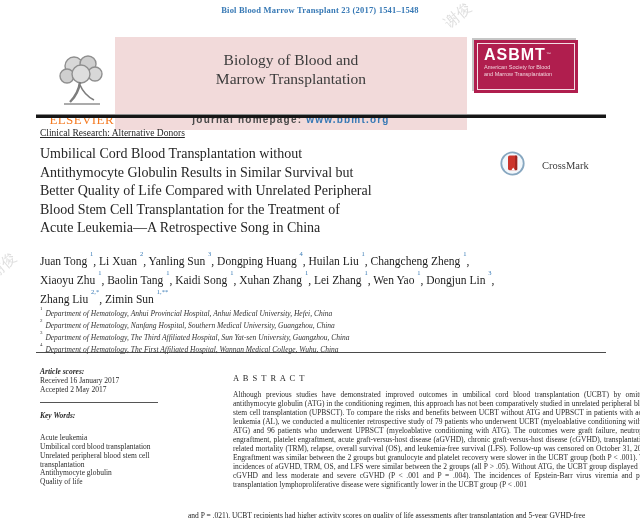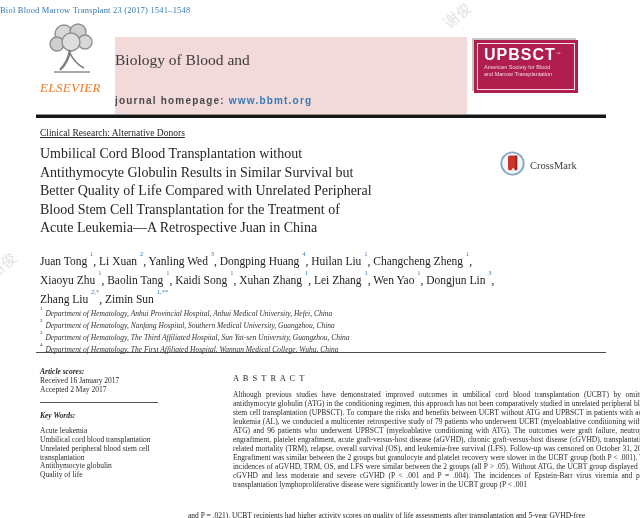--- a/index.html
+++ b/index.html
@@ -1,63 +1,63 @@
 <!DOCTYPE html>
 <html><head>
 <meta charset="utf-8">
 <style>
   html,body{margin:0;padding:0;background:#9a9a9a;}
   .page{position:relative;width:640px;height:518px;background:#ffffff;overflow:hidden;
         font-family:"Liberation Serif",serif;color:#222;}
   
-  .citation{position:absolute;top:5px;left:0;right:0;text-align:left;
-            font-size:8.5px;font-weight:normal;color:#3779b5;letter-spacing:.2px;}
+  .citation{position:absolute;top:5px;left:0;right:0;text-align:center;
+            font-size:8.5px;font-weight:bold;color:#3779b5;letter-spacing:.2px;}
   
   .wm{position:absolute;font-size:15px;color:#b9b9b9;opacity:.45;
       transform:rotate(-40deg);font-family:"DejaVu Sans",sans-serif;pointer-events:none;}
   .wm1{left:443px;top:6px;}
   .wm2{left:-12px;top:256px;}
   
-  .elsevier{position:absolute;left:40px;top:20px;width:74px;text-align:left;font-style:italic;}
+  .elsevier{position:absolute;left:40px;top:52px;width:74px;text-align:right;}
   .elsevier-name{font-size:13px;color:#f47a21;letter-spacing:.4px;margin-top:0;}
-  .journal-box{position:absolute;left:115px;top:37px;width:352px;height:81px;background:#f2dada;text-align:left;}
+  .journal-box{position:absolute;left:115px;top:37px;width:352px;height:93px;background:#f2dada;text-align:center;}
   .journal-title{padding-top:13px;font-size:15.5px;line-height:19px;color:#3c3c3c;}
   .homepage{margin-top:26px;font-family:"Liberation Sans",sans-serif;font-size:10px;
             font-weight:bold;letter-spacing:1.2px;color:#4a4a4a;}
   .homepage .url{color:#3779b5;text-decoration:none;}
   .asbmt{position:absolute;left:474px;top:40px;width:104px;height:53px;background:#b01e4e;
          box-shadow:-2px -2px 0 #c6c6c6;}
   .asbmt-inner{position:absolute;left:3px;top:3px;right:3px;bottom:3px;
                border:1px solid rgba(255,255,255,.85);padding:1px 0 0 6px;}
   .asbmt-acronym{color:#fff;font-family:"Liberation Sans",sans-serif;font-weight:bold;
                  font-size:16px;line-height:19px;letter-spacing:1px;}
   .asbmt-tm{color:#e9bccb;font-size:5px;vertical-align:top;}
   .asbmt-name{color:#f0d3dc;font-family:"Liberation Sans",sans-serif;font-size:5.5px;line-height:6.5px;}
   .thick-rule{position:absolute;left:36px;top:114px;width:570px;height:4px;
               background:linear-gradient(#8d8d8d 0 1px,#161616 1px 100%);}
   
   .section-label{position:absolute;left:40px;top:128px;font-size:9.5px;color:#262626;text-decoration:underline;}
   .title{position:absolute;left:40px;top:145px;width:460px;font-size:14px;
          line-height:18.6px;color:#262626;}
-  .crossmark{position:absolute;left:500px;top:151px;display:flex;align-items:center;gap:5px;cursor:pointer;}
+  .crossmark{position:absolute;left:500px;top:151px;display:flex;align-items:center;gap:17px;cursor:pointer;}
   .crossmark-label{font-size:10.5px;color:#3c3c3c;}
   
   .authors{position:absolute;left:40px;top:250px;width:560px;font-size:11.5px;
            line-height:16px;color:#1c1c1c;}
   .authors sup{font-size:6.5px;color:#3779b5;position:relative;top:-4px;}
   
   .affils{position:absolute;left:40px;top:306px;width:560px;font-size:7.5px;
           font-style:italic;line-height:9.6px;color:#333;}
   .affils sup{font-size:5px;color:#333;position:relative;top:-2px;font-style:normal;margin-right:1px;}
   .thin-rule{position:absolute;left:36px;top:352px;width:570px;height:1px;background:#4a4a4a;}
   
   .info-col{position:absolute;left:40px;top:368px;width:130px;font-size:7.5px;line-height:8.8px;color:#2a2a2a;}
   .info-heading{font-style:italic;font-weight:bold;}
   .mini-rule{width:118px;height:1px;background:#555;margin:8px 0 9px 0;}
-  .kw-list{margin-top:6px;}
+  .kw-list{margin-top:13px;}
   
   .abstract-col{position:absolute;left:188px;top:373px;width:418px;color:#2a2a2a;margin-left:45px;}
   .abstract-heading{font-size:8.5px;letter-spacing:1px;color:#2a2a2a;}
   .abstract-body{margin-top:7px;font-size:7.5px;line-height:9px;text-align:justify;
                  max-height:126px;overflow:hidden;}
   .abstract-clipped{position:absolute;left:188px;top:511px;width:418px;font-size:7.5px;
                     line-height:9px;white-space:nowrap;overflow:hidden;}
 </style>
 </head>
 <body>
@@ -83,62 +83,63 @@
           <path d="M14 52 H50" stroke="#8f8f8f" stroke-width="1.6"></path>
         </g>
       </svg>
     </span>
     <div class="elsevier-name">ELSEVIER</div>
   </div>
 
   <div class="journal-box">
     <div class="journal-title">
       <div>Biology of Blood and</div>
+      <div>Marrow Transplantation</div>
     </div>
     <div class="homepage">
       <span>journal homepage:</span>
       <span class="url">www.bbmt.org</span>
     </div>
   </div>
 
   <div class="asbmt">
     <div class="asbmt-inner">
-      <div class="asbmt-acronym"><span>UPBSCT</span><span class="asbmt-tm">™</span></div>
+      <div class="asbmt-acronym"><span>ASBMT</span><span class="asbmt-tm">™</span></div>
       <div class="asbmt-name">
         <div>American Society for Blood</div>
         <div>and Marrow Transplantation</div>
       </div>
     </div>
   </div>
 
   <div class="thick-rule"></div>
 
   <div class="section-label">Clinical Research: Alternative Donors</div>
   <div class="title" id="title-lines">
       <div>Umbilical Cord Blood Transplantation without</div>
       <div>Antithymocyte Globulin Results in Similar Survival but</div>
       <div>Better Quality of Life Compared with Unrelated Peripheral</div>
       <div>Blood Stem Cell Transplantation for the Treatment of</div>
-      <div>Acute Leukemia—A Retrospective Juan in China</div>
+      <div>Acute Leukemia—A Retrospective Song in China</div>
     </div>
 
   <div class="crossmark">
     <span>
       <svg width="25" height="25" viewBox="0 0 25 25">
         <circle cx="12.5" cy="12.5" r="11.2" fill="#f2f7fb" stroke="#87a7c0" stroke-width="1.8"></circle>
         <rect x="8" y="4.6" width="9.2" height="14.6" rx="1.6" fill="#cc342b"></rect>
         <rect x="15.2" y="4.6" width="2" height="14.6" fill="#9c2420"></rect>
         <path d="M11.4 19.2 L13.2 16.6 L15 19.2 Z" fill="#ffffff"></path>
       </svg>
     </span>
     <span class="crossmark-label">CrossMark</span>
   </div>
 
   <div class="authors" id="authors">
-      <div><span>Juan Tong </span><sup>1</sup><span>, </span><span>Li Xuan </span><sup>2</sup><span>, </span><span>Yanling Wed </span><sup>3</sup><span>, </span><span>Dongping Huang </span><sup>4</sup><span>, </span><span>Huilan Liu </span><sup>1</sup><span>, </span><span>Changcheng Zheng </span><sup>1</sup><span>,</span></div>
+      <div><span>Juan Tong </span><sup>1</sup><span>, </span><span>Li Xuan </span><sup>2</sup><span>, </span><span>Yanling Sun </span><sup>3</sup><span>, </span><span>Dongping Huang </span><sup>4</sup><span>, </span><span>Huilan Liu </span><sup>1</sup><span>, </span><span>Changcheng Zheng </span><sup>1</sup><span>,</span></div>
       <div><span>Xiaoyu Zhu </span><sup>1</sup><span>, </span><span>Baolin Tang </span><sup>1</sup><span>, </span><span>Kaidi Song </span><sup>1</sup><span>, </span><span>Xuhan Zhang </span><sup>1</sup><span>, </span><span>Lei Zhang </span><sup>1</sup><span>, </span><span>Wen Yao </span><sup>1</sup><span>, </span><span>Dongjun Lin </span><sup>3</sup><span>,</span></div>
       <div><span>Zhang Liu </span><sup>2,*</sup><span>, </span><span>Zimin Sun </span><sup>1,**</sup></div>
     </div>
   <div class="affils" id="affils">
       <div><sup>1</sup><span> Department of Hematology, Anhui Provincial Hospital, Anhui Medical University, Hefei, China</span></div>
       <div><sup>2</sup><span> Department of Hematology, Nanfang Hospital, Southern Medical University, Guangzhou, China</span></div>
       <div><sup>3</sup><span> Department of Hematology, The Third Affiliated Hospital, Sun Yat-sen University, Guangzhou, China</span></div>
       <div><sup>4</sup><span> Department of Hematology, The First Affiliated Hospital, Wannan Medical College, Wuhu, China</span></div>
     </div>
 

